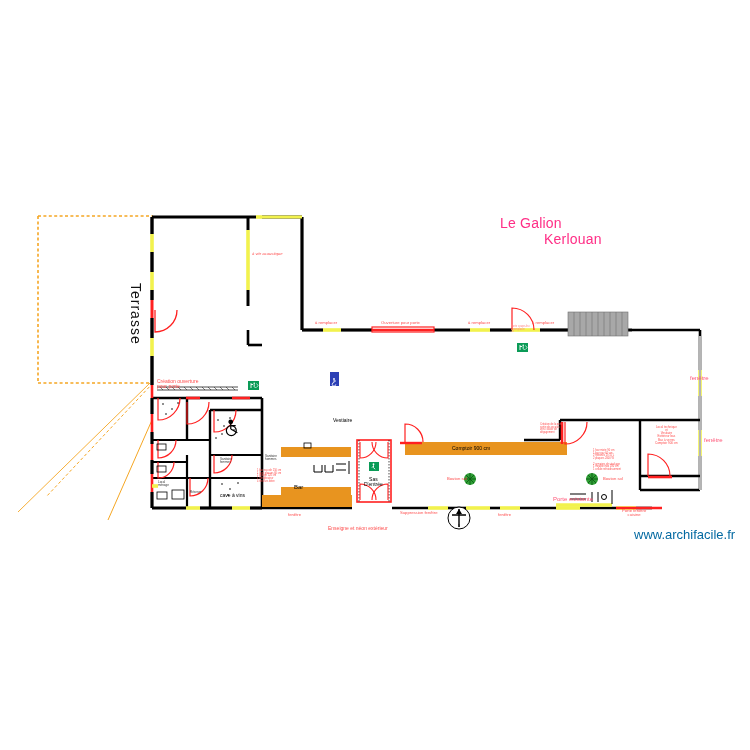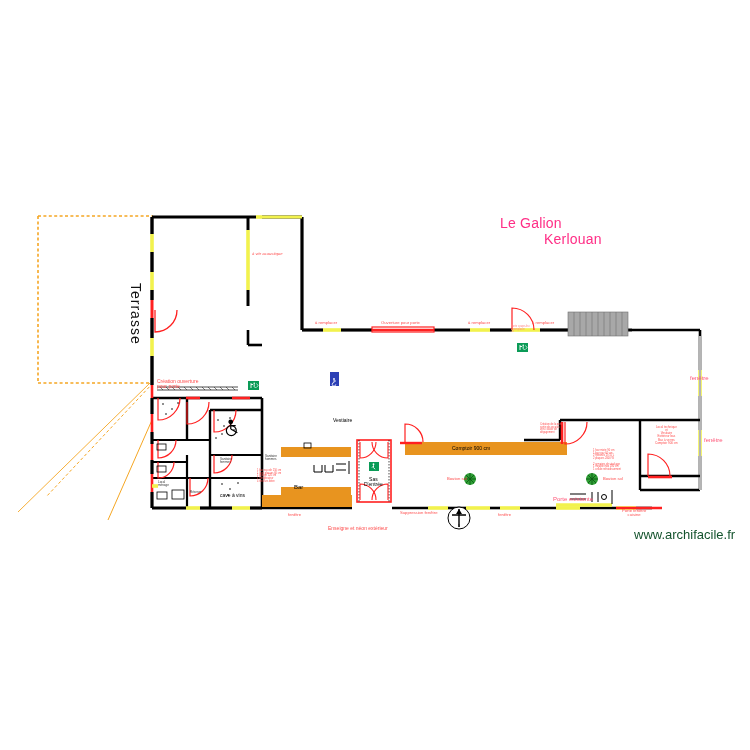--- a/index.html
+++ b/index.html
@@ -1,21 +1,21 @@
 <!DOCTYPE html>
 <html><head>
 <meta charset="utf-8">
 <style>
   html,body{margin:0;padding:0;background:#ffffff;}
   body{width:750px;height:750px;position:relative;overflow:hidden;
        font-family:"Liberation Sans",sans-serif;}
   #plan{position:absolute;left:0;top:0;width:750px;height:750px;}
   .txt{position:absolute;white-space:pre;line-height:1.05;}
   .title{color:#ff2e86;font-size:14px;font-weight:normal;letter-spacing:.2px;}
-  .wm{color:#14532d;font-size:13px;}
+  .wm{color:#0369a1;font-size:13px;}
   .redlbl{color:#ff4d4d;font-size:4.2px;}
   .redlbl6{color:#ff4d4d;font-size:5px;}
   .pinklbl{color:#ff5577;font-size:6px;}
   .blk{color:#000;font-size:5px;}
   .blk6{color:#000;font-size:6px;}
   .terrasse{color:#111;font-size:14px;transform:rotate(90deg);transform-origin:0 0;letter-spacing:1px;}
   .exit{position:absolute;background:#0b9b57;}
   .exit svg{display:block;}
   .acc{position:absolute;background:#2b3fb5;}
 </style>

